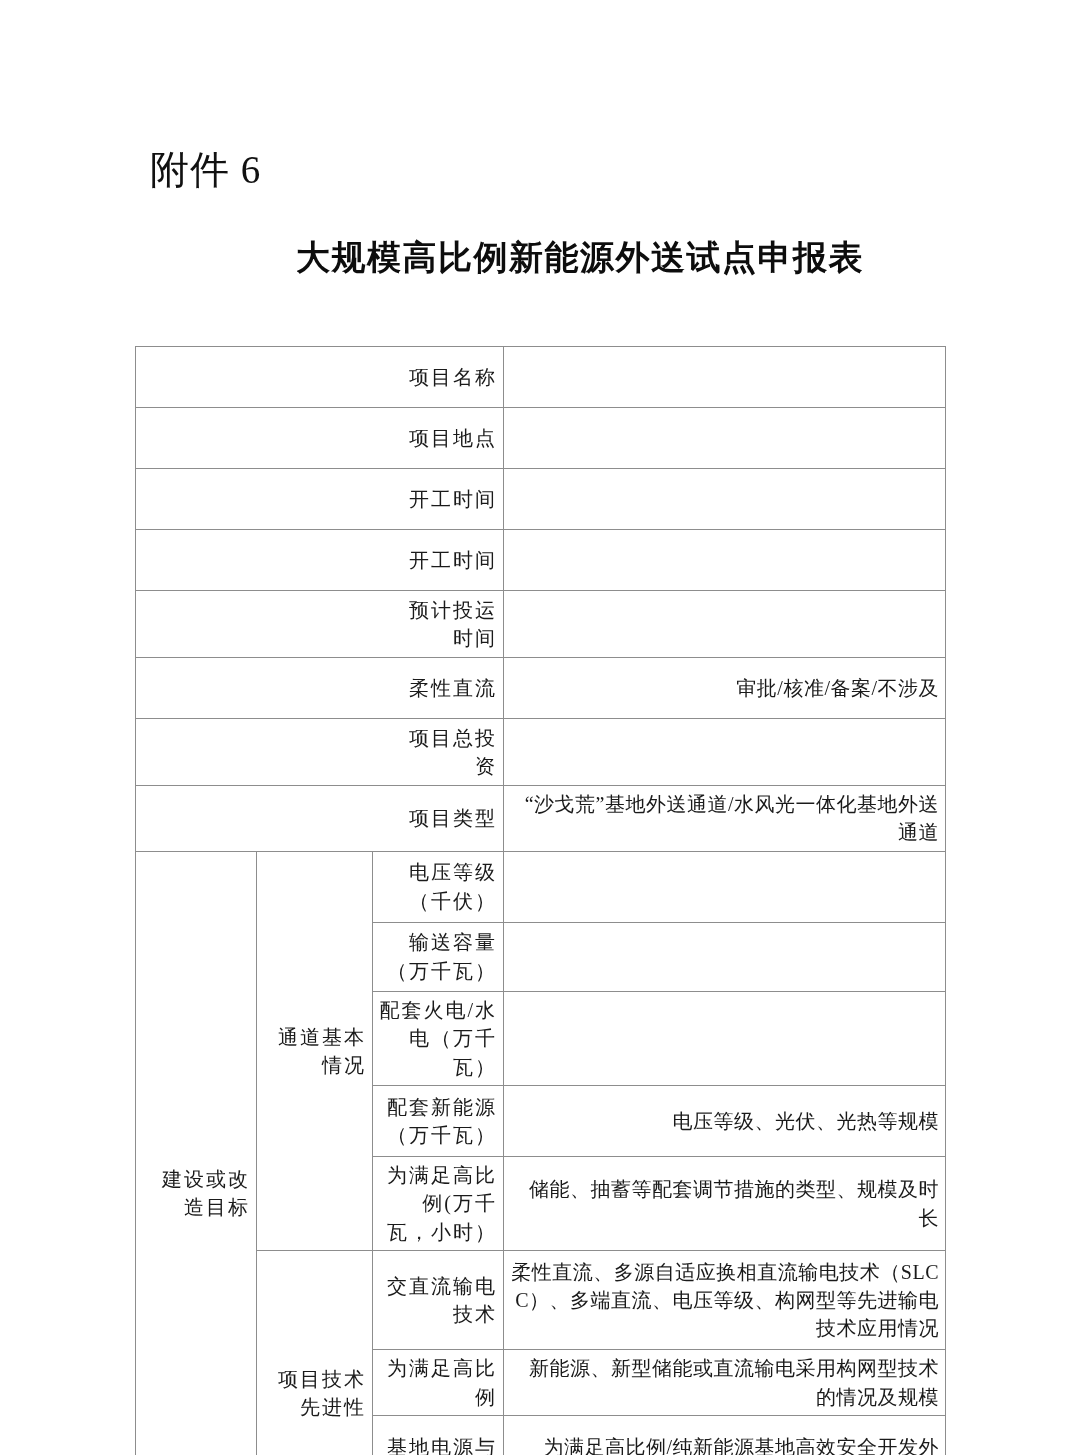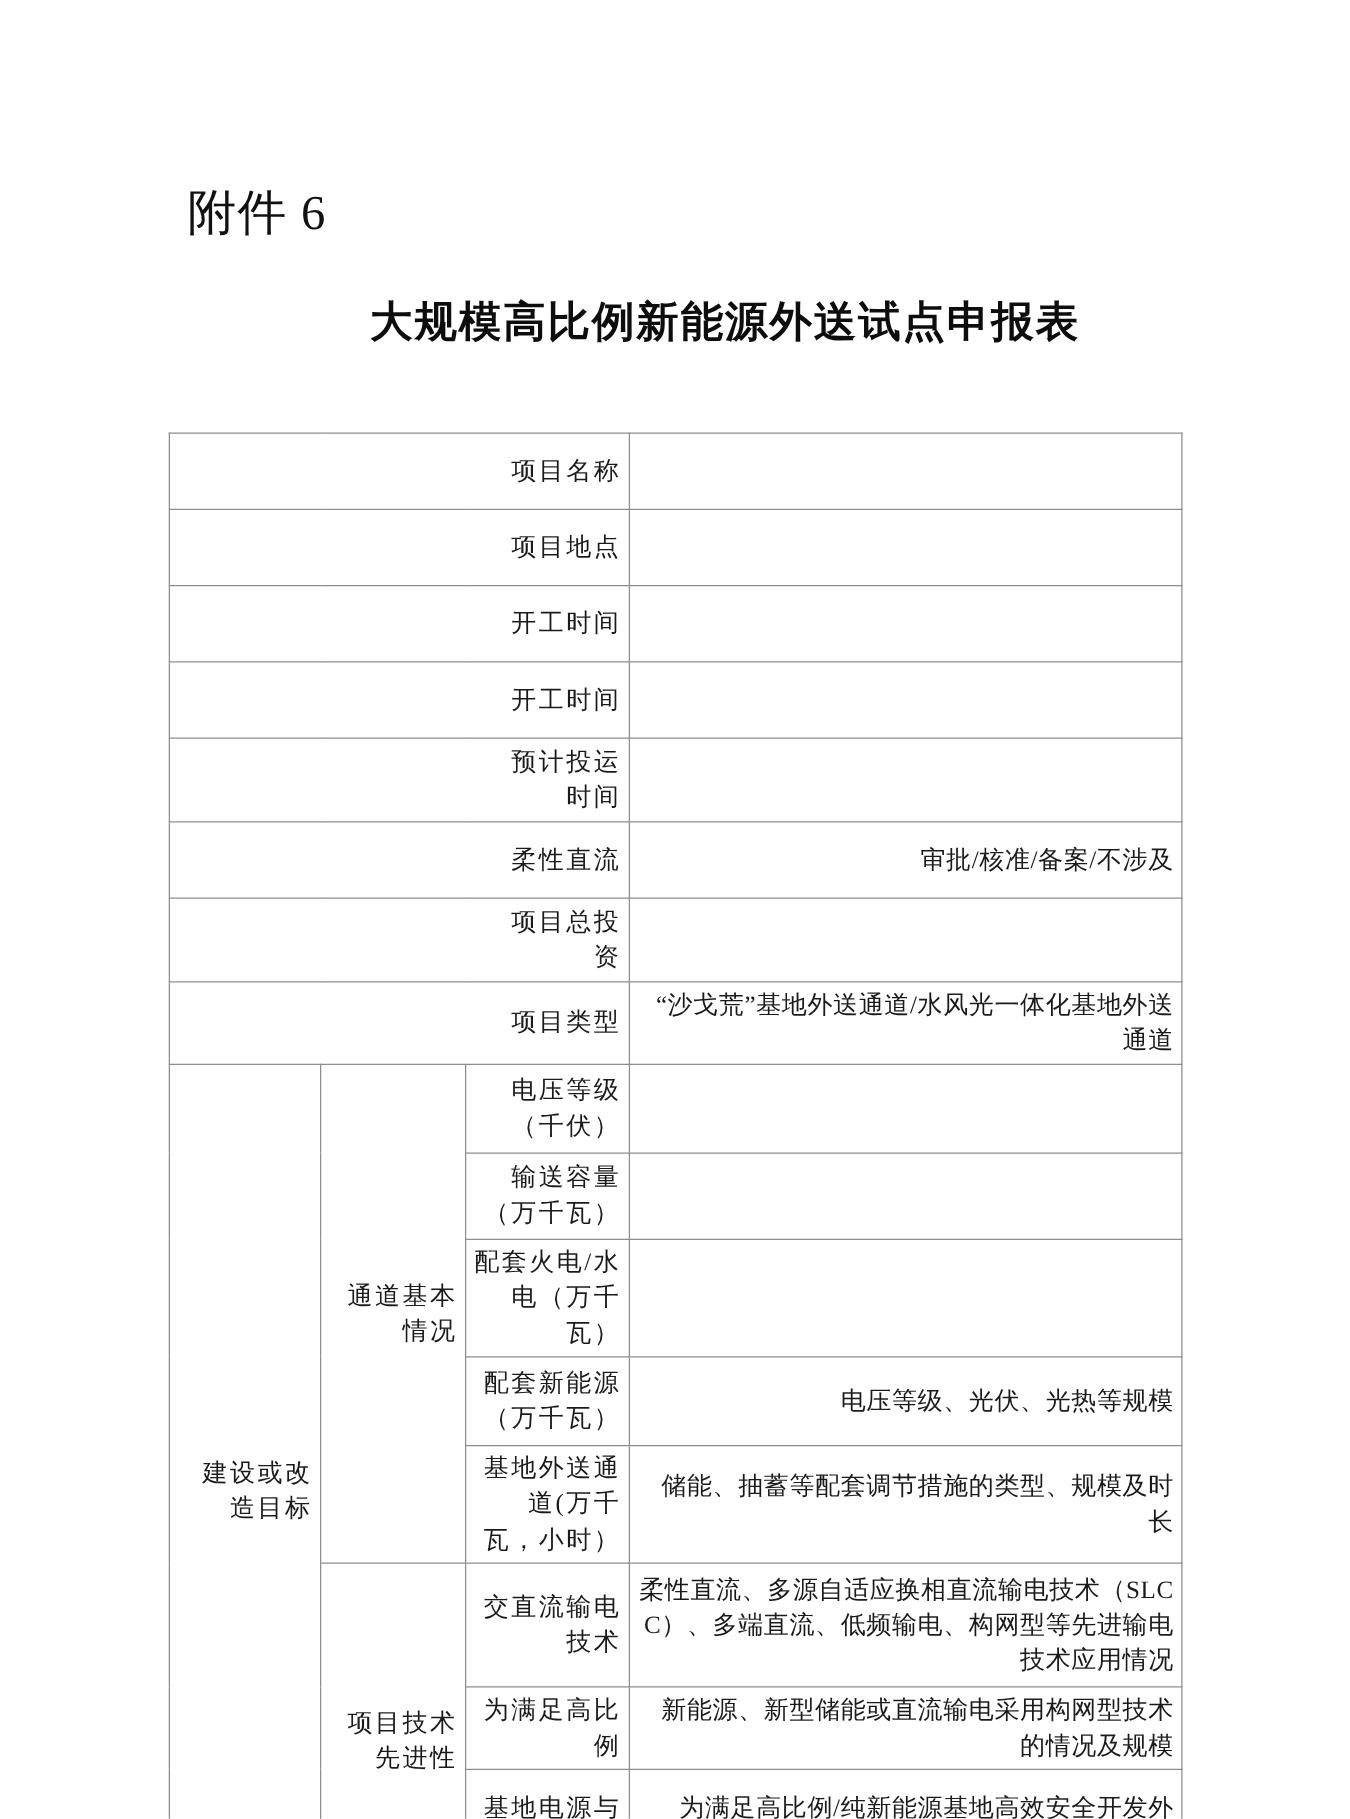--- a/index.html
+++ b/index.html
@@ -160,28 +160,28 @@
         <td class="label-cell" style="height:85px">配套火电/水电（万千瓦）</td>
         <td class="blank-cell"></td>
       </tr>
 
       <tr>
         <td class="label-cell" style="height:62px">配套新能源（万千瓦）</td>
         <td class="desc-cell">电压等级、光伏、光热等规模</td>
       </tr>
 
       <tr>
-        <td class="label-cell" style="height:81px">基地外送通道(万千瓦，小时）</td>
+        <td class="label-cell" style="height:81px">为满足高比例(万千瓦，小时）</td>
         <td class="desc-cell">储能、抽蓄等配套调节措施的类型、规模及时长</td>
       </tr>
 
       <tr>
         <td class="group-cell" rowspan="3">项目技术先进性</td>
         <td class="label-cell" style="height:90px">交直流输电技术</td>
-        <td class="desc-cell">柔性直流、多源自适应换相直流输电技术（SLCC）、多端直流、低频输电、构网型等先进输电技术应用情况</td>
+        <td class="desc-cell">柔性直流、多源自适应换相直流输电技术（SLCC）、多端直流、电压等级、构网型等先进输电技术应用情况</td>
       </tr>
 
       <tr>
         <td class="label-cell" style="height:54px">为满足高比例</td>
         <td class="desc-cell">新能源、新型储能或直流输电采用构网型技术的情况及规模</td>
       </tr>
 
       <tr>
         <td class="label-cell" style="height:111px">基地电源与外送通道协同控制技术</td>
         <td class="desc-cell">为满足高比例/纯新能源基地高效安全开发外送，采用的配套电源一体化外送协同控制相关技术</td>

